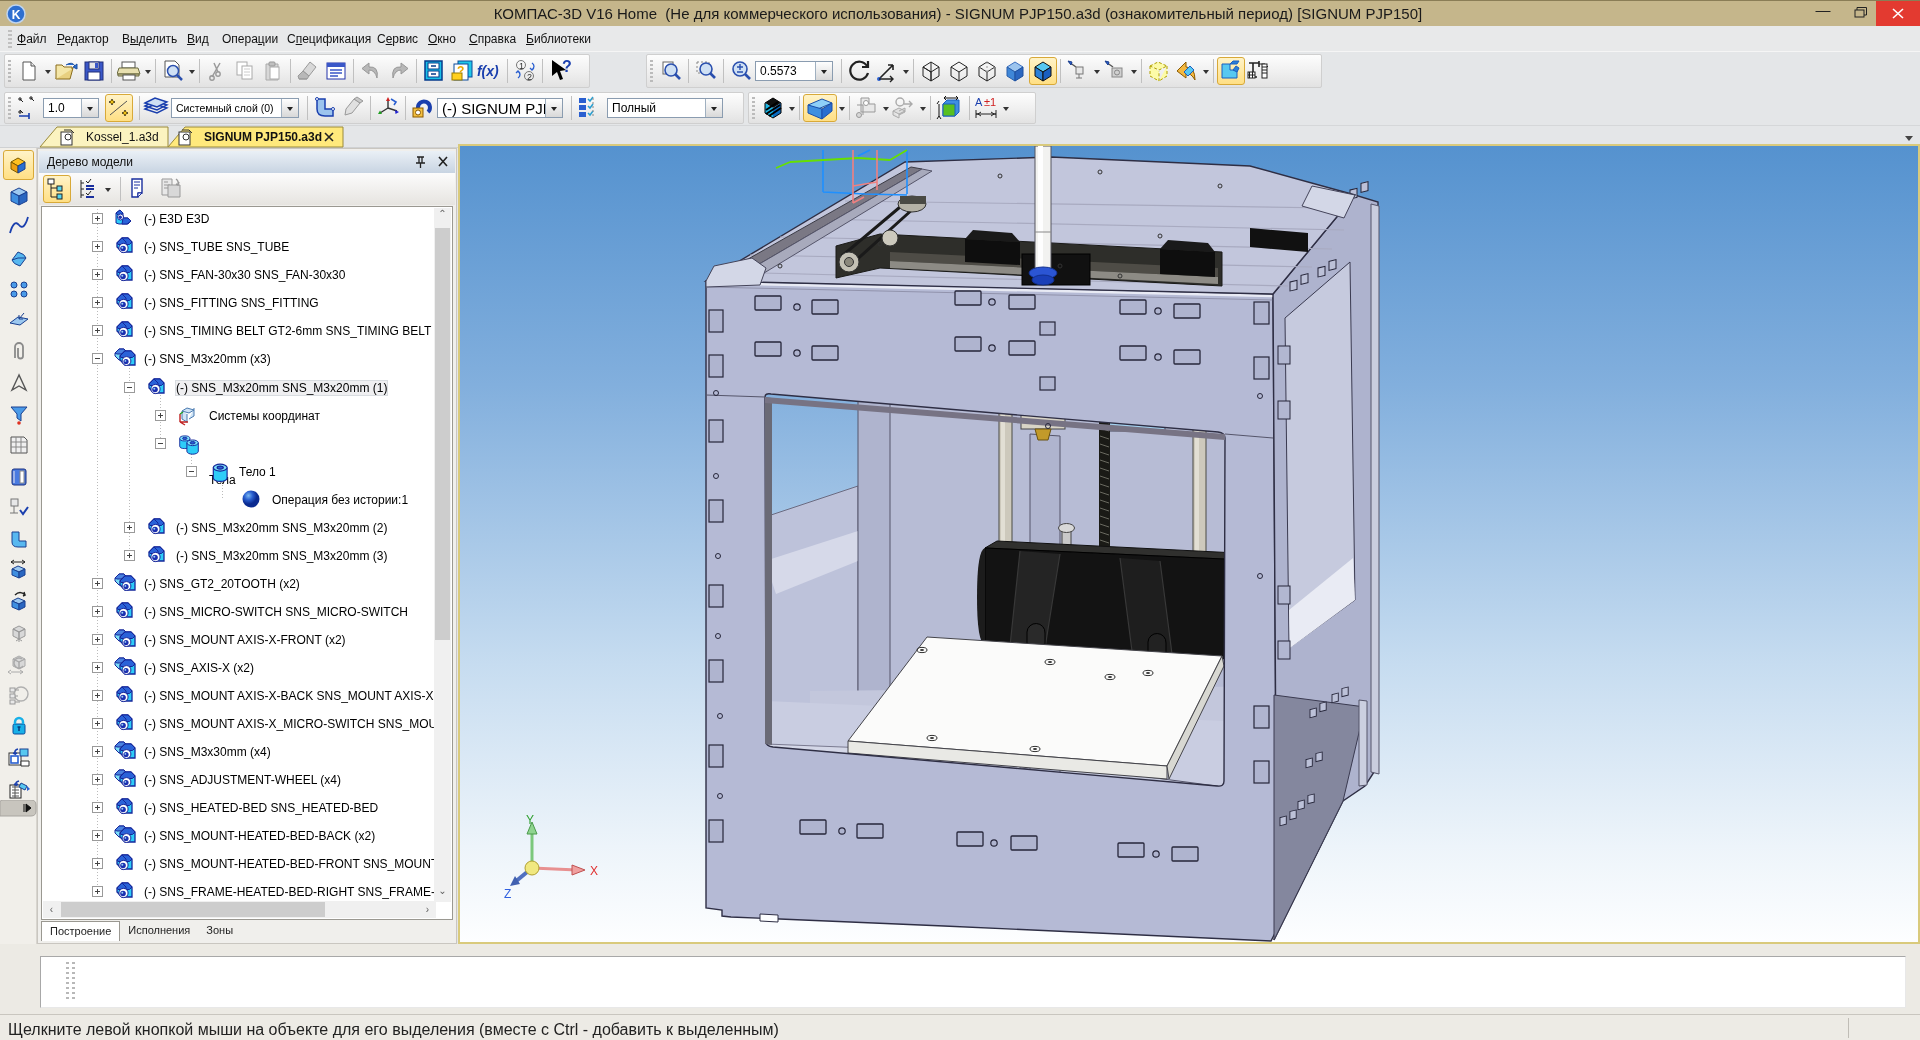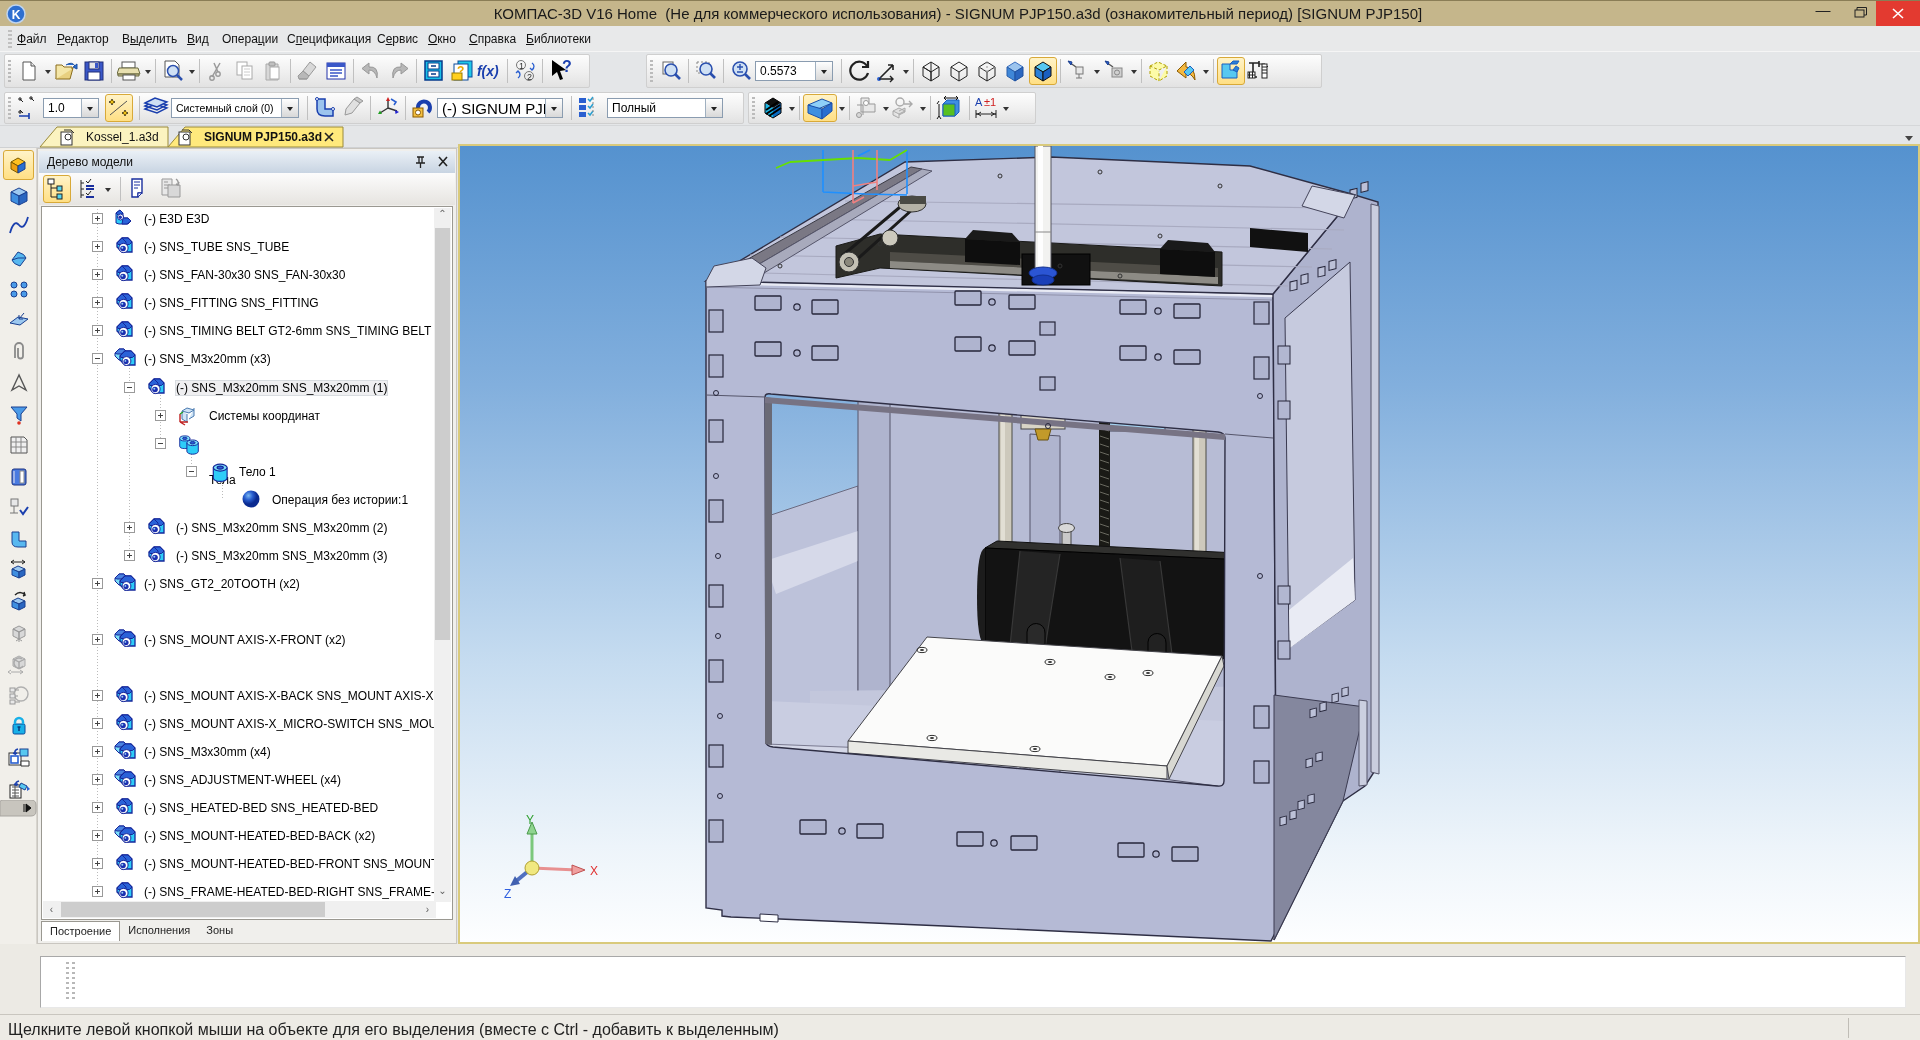--- a/index.html
+++ b/index.html
@@ -896,32 +896,57 @@
                 <path d="M3 6 l4 -4 h5 l3 3 v8 h-8 l-4 -4 z" fill="#7adef8" stroke="#15279a"></path>
                 <path d="M3 6 l4 -4 h5 l3 3 -2 2 h-8 z" fill="#4a82e0" stroke="#15279a"></path>
                 <path d="M8 9 l5 -5 h6 l4 4 v10 h-10 l-5 -5 z" fill="#2ECDF8" stroke="#15279a" stroke-width="1.3"></path>
                 <path d="M8 9 l5 -5 h6 l4 4 -2.5 2.5 h-11.5 z" fill="#2a62d8" stroke="#15279a"></path>
                 <circle cx="14.5" cy="14" r="4.4" fill="#fff" stroke="#15279a"></circle>
                 <circle cx="14" cy="14.5" r="2.6" fill="#1b2fb0"></circle>
                 <circle cx="13.4" cy="13.9" r="0.9" fill="#9ad4f4"></circle>
               </svg></div>
             <span style="position:absolute;left:100px;top:6px;">(-) SNS_GT2_20TOOTH (x2)</span>
           </div>
+<div class="trow" style="top:390px;left:0;width:388px;">
+            <div class="pm plus" style="position:absolute;left:48px;top:7px;"></div>
+            <div style="position:absolute;left:68px;top:1px;"><svg width="24" height="24" viewBox="0 0 24 24">
+                <path d="M5 8 l5 -5 h6 l4 4 v10 h-10 l-5 -5 z" fill="#2ECDF8" stroke="#15279a" stroke-width="1.3"></path>
+                <path d="M5 8 l5 -5 h6 l4 4 -2.5 2.5 h-11.5 z" fill="#2a62d8" stroke="#15279a"></path>
+                <path d="M10 3 l4 4 v10" fill="none" stroke="#15279a"></path>
+                <circle cx="11.5" cy="13" r="4.6" fill="#fff" stroke="#15279a"></circle>
+                <circle cx="11" cy="13.5" r="2.8" fill="#1b2fb0"></circle>
+                <circle cx="10.3" cy="12.8" r="1" fill="#9ad4f4"></circle>
+              </svg></div>
+            <span style="position:absolute;left:100px;top:6px;">(-) SNS_MICRO-SWITCH SNS_MICRO-SWITCH</span>
+          </div>
 <div class="trow" style="top:418px;left:0;width:388px;">
             <div class="pm plus" style="position:absolute;left:48px;top:7px;"></div>
             <div style="position:absolute;left:68px;top:1px;"><svg width="26" height="24" viewBox="0 0 26 24">
                 <path d="M3 6 l4 -4 h5 l3 3 v8 h-8 l-4 -4 z" fill="#7adef8" stroke="#15279a"></path>
                 <path d="M3 6 l4 -4 h5 l3 3 -2 2 h-8 z" fill="#4a82e0" stroke="#15279a"></path>
                 <path d="M8 9 l5 -5 h6 l4 4 v10 h-10 l-5 -5 z" fill="#2ECDF8" stroke="#15279a" stroke-width="1.3"></path>
                 <path d="M8 9 l5 -5 h6 l4 4 -2.5 2.5 h-11.5 z" fill="#2a62d8" stroke="#15279a"></path>
                 <circle cx="14.5" cy="14" r="4.4" fill="#fff" stroke="#15279a"></circle>
                 <circle cx="14" cy="14.5" r="2.6" fill="#1b2fb0"></circle>
                 <circle cx="13.4" cy="13.9" r="0.9" fill="#9ad4f4"></circle>
               </svg></div>
             <span style="position:absolute;left:100px;top:6px;">(-) SNS_MOUNT AXIS-X-FRONT (x2)</span>
+          </div>
+<div class="trow" style="top:446px;left:0;width:388px;">
+            <div class="pm plus" style="position:absolute;left:48px;top:7px;"></div>
+            <div style="position:absolute;left:68px;top:1px;"><svg width="26" height="24" viewBox="0 0 26 24">
+                <path d="M3 6 l4 -4 h5 l3 3 v8 h-8 l-4 -4 z" fill="#7adef8" stroke="#15279a"></path>
+                <path d="M3 6 l4 -4 h5 l3 3 -2 2 h-8 z" fill="#4a82e0" stroke="#15279a"></path>
+                <path d="M8 9 l5 -5 h6 l4 4 v10 h-10 l-5 -5 z" fill="#2ECDF8" stroke="#15279a" stroke-width="1.3"></path>
+                <path d="M8 9 l5 -5 h6 l4 4 -2.5 2.5 h-11.5 z" fill="#2a62d8" stroke="#15279a"></path>
+                <circle cx="14.5" cy="14" r="4.4" fill="#fff" stroke="#15279a"></circle>
+                <circle cx="14" cy="14.5" r="2.6" fill="#1b2fb0"></circle>
+                <circle cx="13.4" cy="13.9" r="0.9" fill="#9ad4f4"></circle>
+              </svg></div>
+            <span style="position:absolute;left:100px;top:6px;">(-) SNS_AXIS-X (x2)</span>
           </div>
 <div class="trow" style="top:474px;left:0;width:388px;">
             <div class="pm plus" style="position:absolute;left:48px;top:7px;"></div>
             <div style="position:absolute;left:68px;top:1px;"><svg width="24" height="24" viewBox="0 0 24 24">
                 <path d="M5 8 l5 -5 h6 l4 4 v10 h-10 l-5 -5 z" fill="#2ECDF8" stroke="#15279a" stroke-width="1.3"></path>
                 <path d="M5 8 l5 -5 h6 l4 4 -2.5 2.5 h-11.5 z" fill="#2a62d8" stroke="#15279a"></path>
                 <path d="M10 3 l4 4 v10" fill="none" stroke="#15279a"></path>
                 <circle cx="11.5" cy="13" r="4.6" fill="#fff" stroke="#15279a"></circle>
                 <circle cx="11" cy="13.5" r="2.8" fill="#1b2fb0"></circle>
                 <circle cx="10.3" cy="12.8" r="1" fill="#9ad4f4"></circle>

